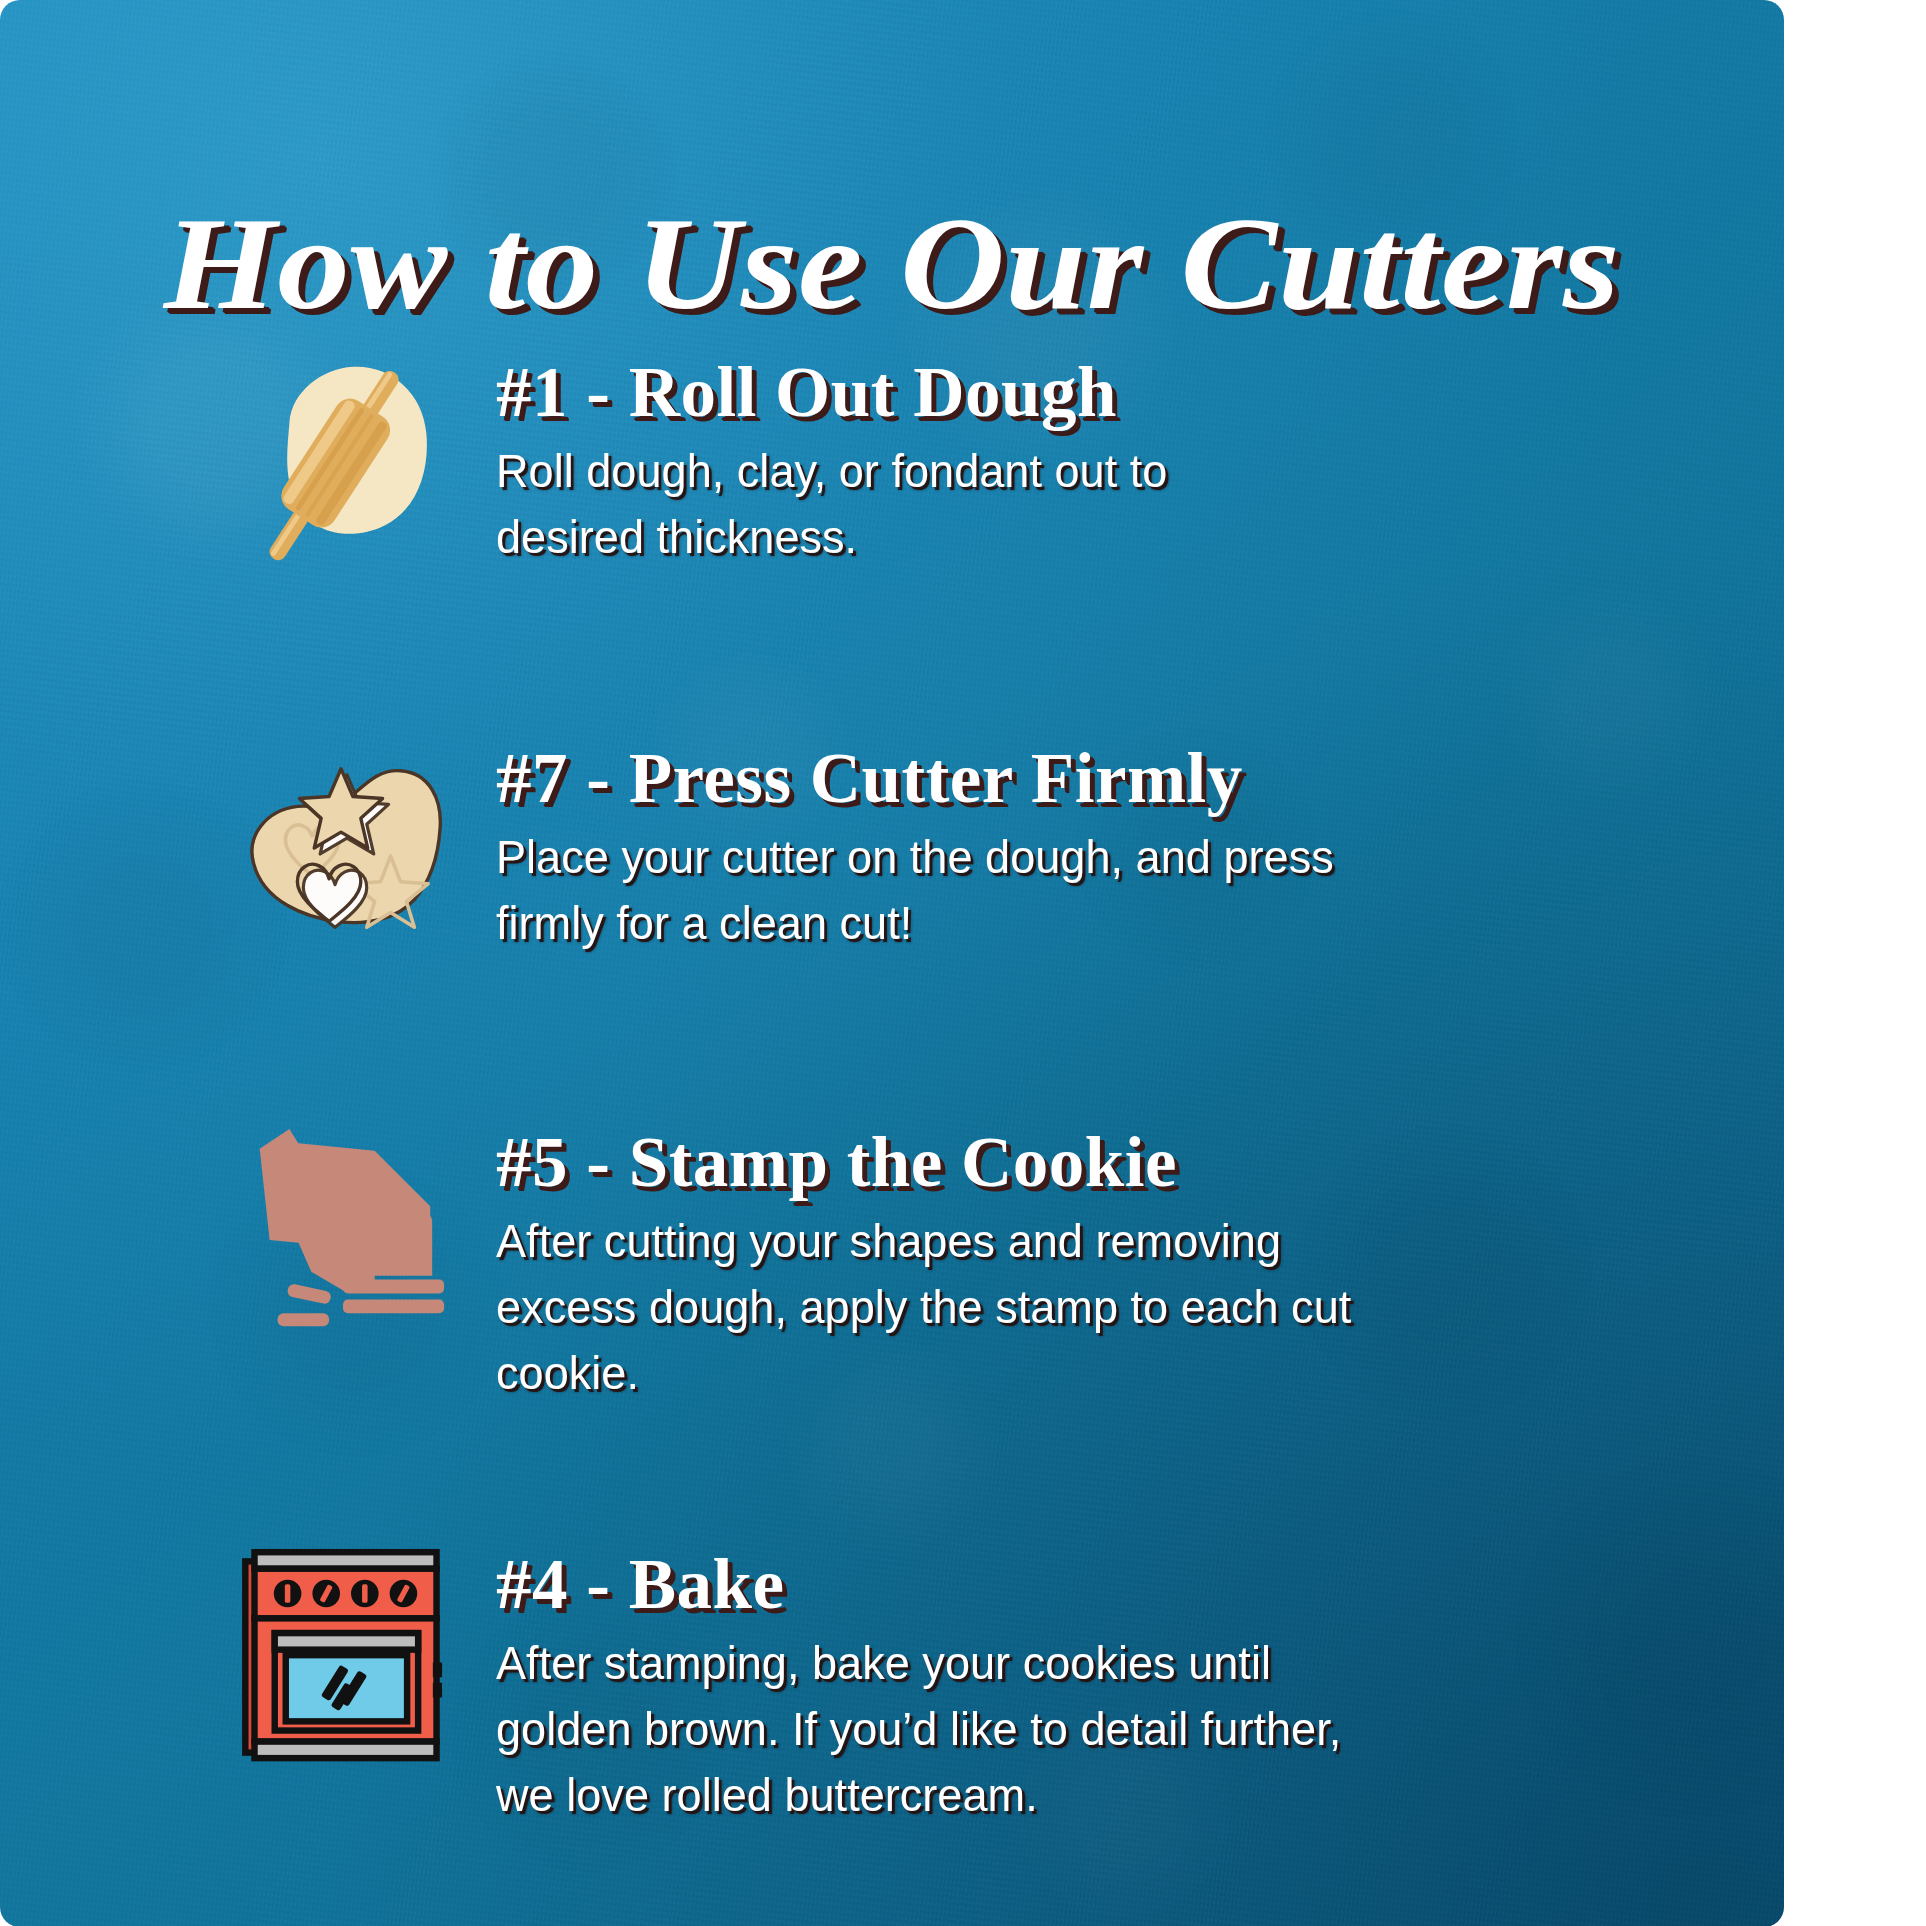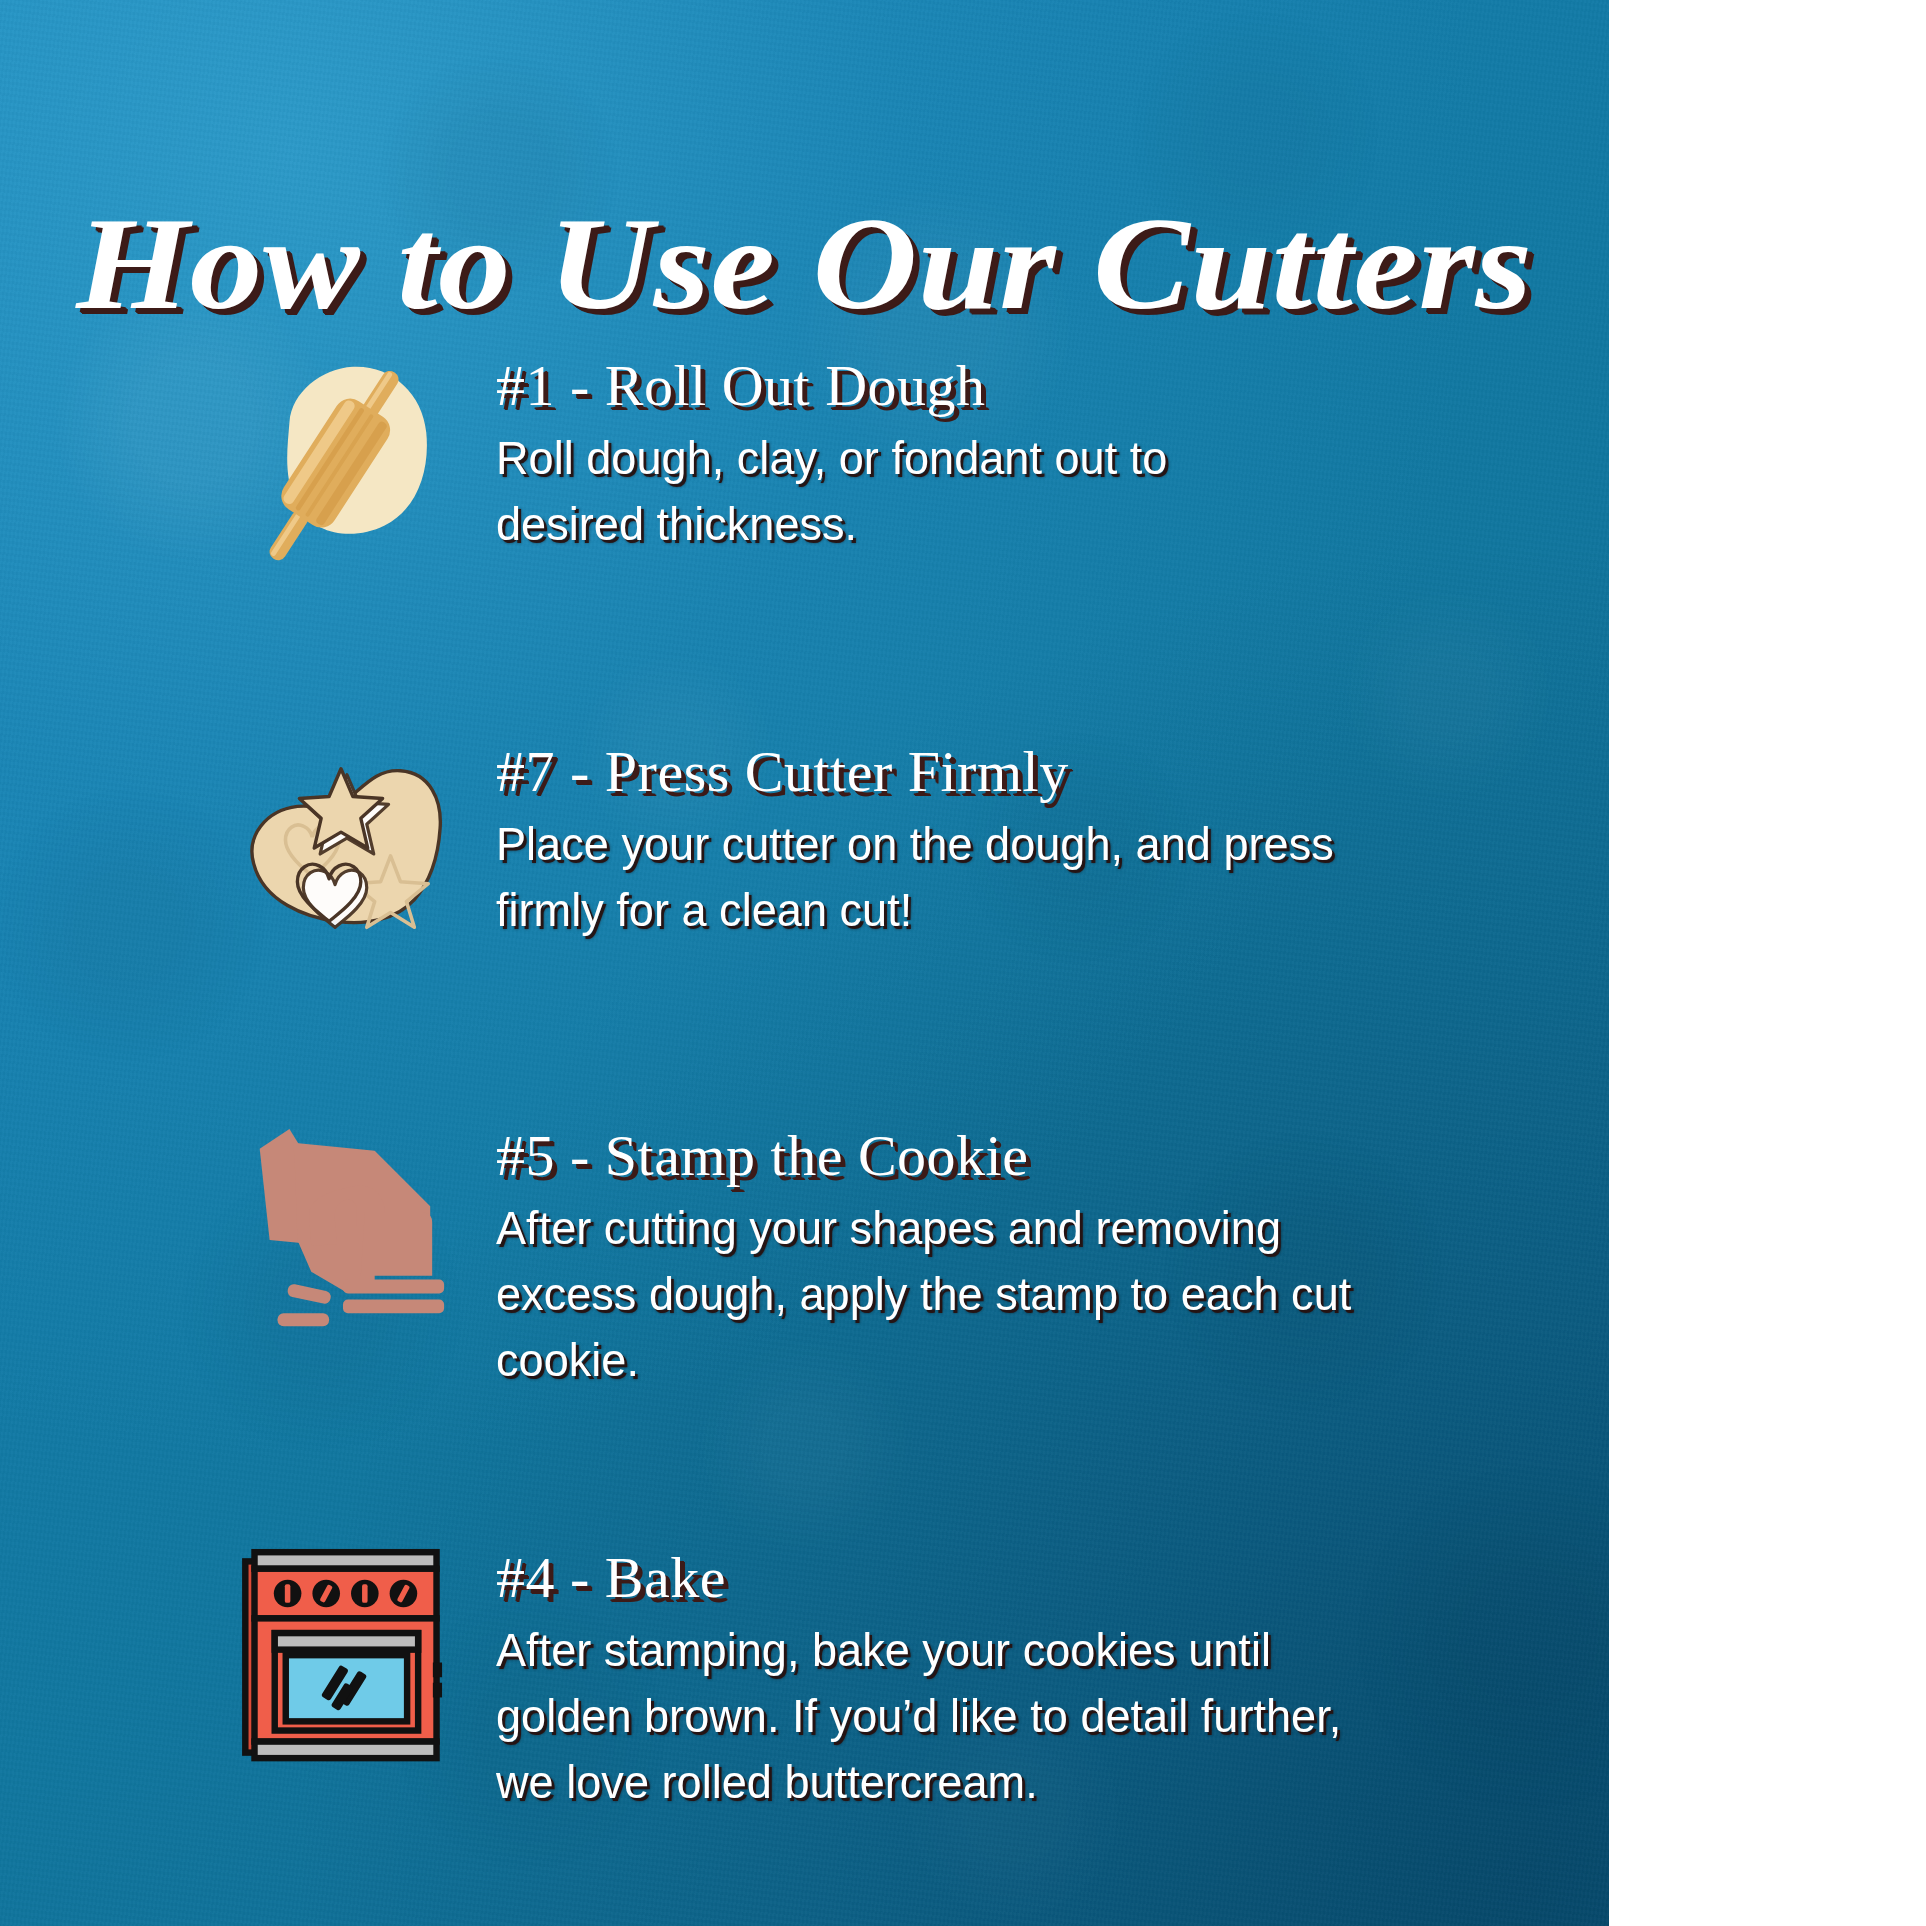--- a/index.html
+++ b/index.html
@@ -6,34 +6,35 @@
   html, body {
     margin: 0;
     padding: 0;
     width: 1927px;
     height: 1927px;
     overflow: hidden;
   }
 
   #poster {
     position: relative;
-    width: 1609px;
+    width: 1784px;
     height: 1927px;
     background:
       radial-gradient(ellipse 120% 110% at 18% 8%,
         rgba(60,170,215,0.55) 0%,
         rgba(40,150,200,0.25) 32%,
         rgba(0,0,0,0) 62%),
       radial-gradient(ellipse 110% 100% at 95% 98%,
         rgba(0,40,70,0.42) 0%,
         rgba(0,40,70,0.16) 40%,
         rgba(0,0,0,0) 70%),
       linear-gradient(140deg, #1d8cbd 0%, #157fae 28%, #11779f 55%, #0f6b92 80%, #0c5f83 100%);
     font-family: "Liberation Sans", sans-serif;
     overflow: hidden;
+    border-radius: 20px;
   }
 
   
   #poster::before {
     content: "";
     position: absolute;
     inset: 0;
     pointer-events: none;
     opacity: 0.5;
     background-image:
@@ -122,22 +123,22 @@
   .step-icon svg { display: block; width: 100%; height: 100%; overflow: visible; }
 
   .step-text {
     flex: 1 1 auto;
     padding-left: 42px;
     padding-top: 6px;
   }
 
   .step-heading {
     font-family: "Liberation Serif", "DejaVu Serif", serif;
-    font-weight: 400;
-    font-size: 58px;
+    font-weight: 700;
+    font-size: 71px;
     line-height: 1.0;
     color: #ffffff;
     letter-spacing: 0.5px;
     margin: 0 0 10px 0;
     text-shadow:
       4px 4px 0 #3c1b18,
       5px 5px 0 #3c1b18;
     white-space: nowrap;
   }
 

